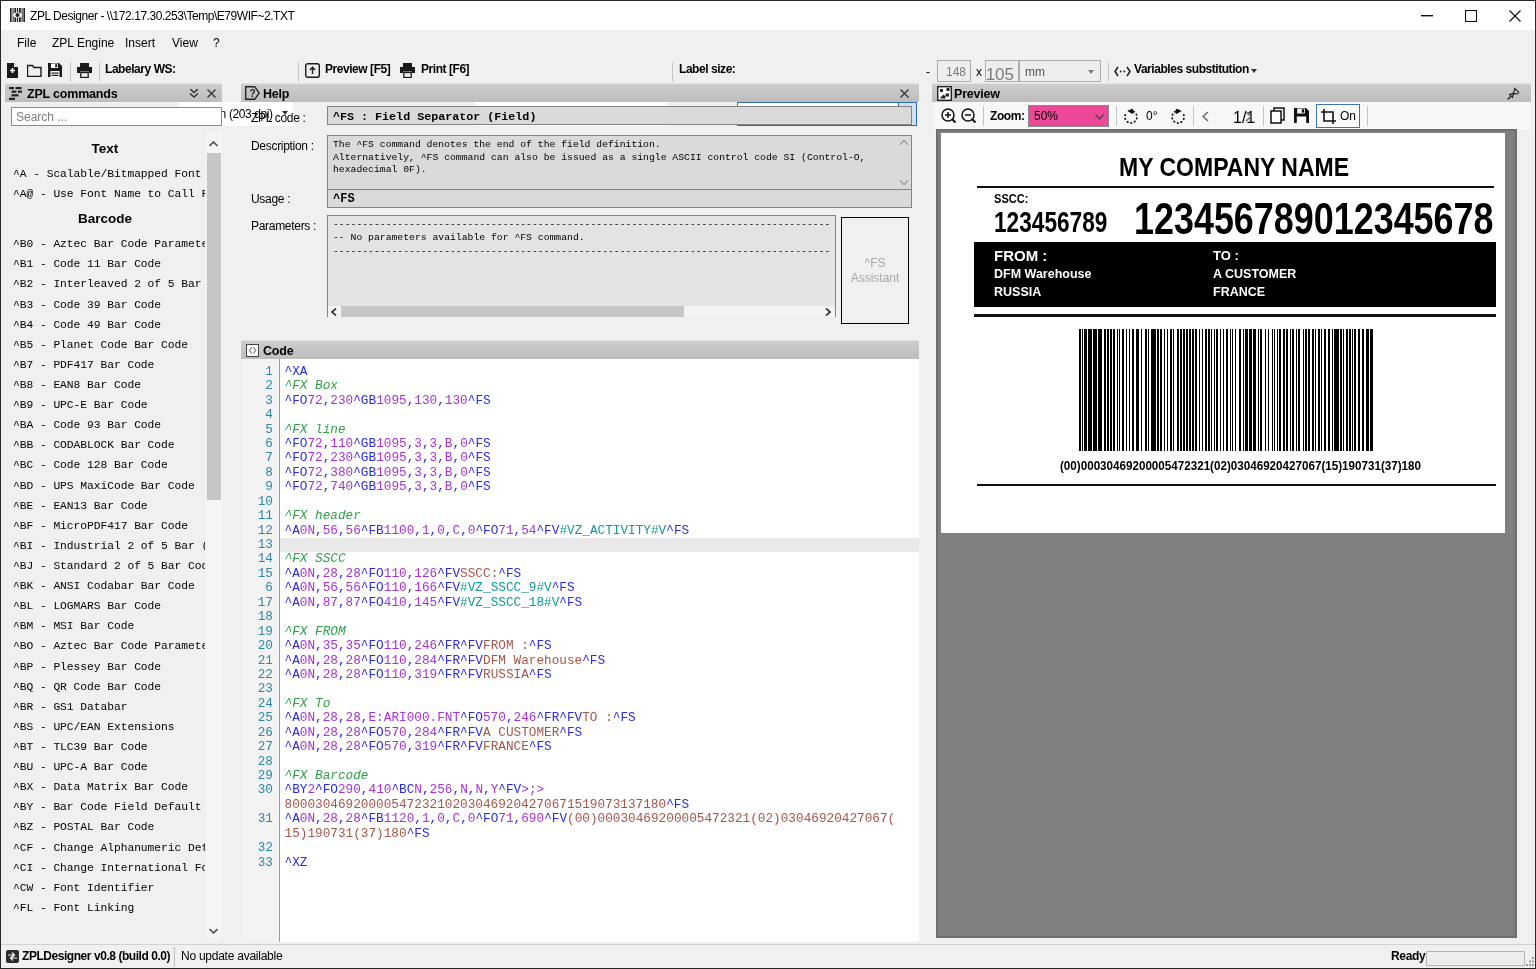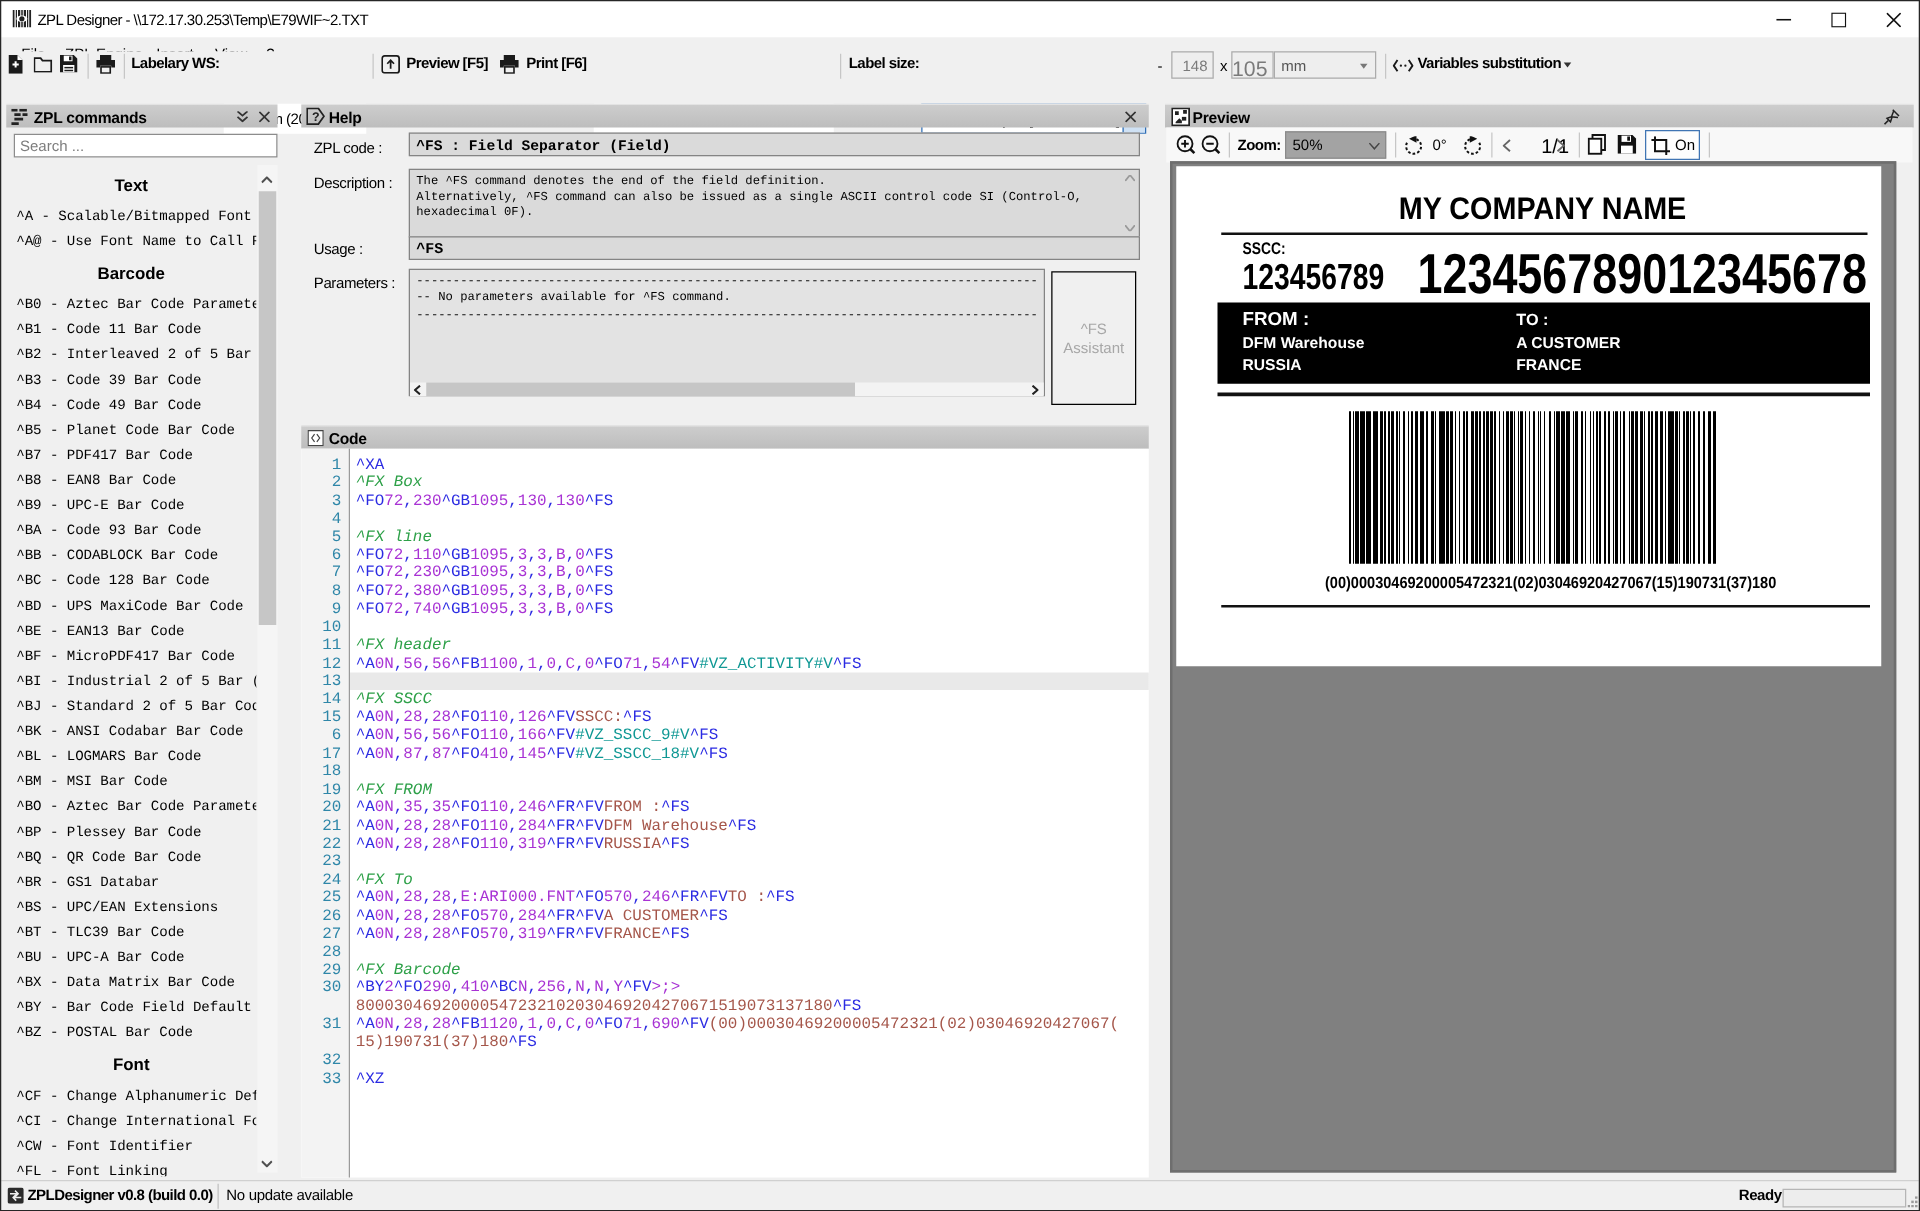--- a/index.html
+++ b/index.html
@@ -6,21 +6,21 @@
 .abs{position:absolute;}
 
 #frame{position:absolute;left:0;top:0;width:1536px;height:969px;border:1px solid #262626;pointer-events:none;z-index:99;}
 
 #title{position:absolute;left:1px;top:1px;width:1534px;height:29px;background:#fff;}
 #title .t{position:absolute;left:29px;top:8px;font-size:12px;color:#000;letter-spacing:-0.45px;}
 
 #menu{position:absolute;left:1px;top:30px;width:1534px;height:25px;background:#f0f0f0;font-size:12px;}
 #menu span{position:absolute;top:6px;}
 
-#tbar{position:absolute;left:1px;top:41px;width:1379px;height:26px;background:#f0f0f0;font-size:12px;}
+#tbar{position:absolute;left:1px;top:60px;width:1379px;height:26px;background:#f0f0f0;font-size:12px;}
 .tsep{position:absolute;top:2px;width:1px;height:20px;background:#c6c6c6;}
 .tlabel{position:absolute;top:2px;font-weight:bold;font-size:12px;letter-spacing:-0.45px;}
 .tcombo{position:absolute;top:-1px;height:24px;background:#fff;margin-top:43px;}
 .tcombo .tx{position:absolute;left:6px;top:5px;font-size:12px;letter-spacing:-0.4px;}
 .dna{position:absolute;width:0;height:0;border-left:3.5px solid transparent;border-right:3.5px solid transparent;border-top:4px solid #333;}
 
 .phdr{position:absolute;height:19px;background:linear-gradient(#cdcdcd,#bdbdbd);border-top:1px solid #e3e3e3;}
 .phdr .cap{position:absolute;left:22px;top:2.5px;font-size:12.5px;font-weight:bold;letter-spacing:-0.2px;}
 
 #search{position:absolute;left:11px;top:107px;width:211px;height:19px;background:#fff;border:1px solid #8c8c8c;font-size:12px;color:#7d7d7d;padding:2px 4px;}
@@ -212,21 +212,20 @@
 <div class="li">^BO - Aztec Bar Code Paramete</div>
 <div class="li">^BP - Plessey Bar Code</div>
 <div class="li">^BQ - QR Code Bar Code</div>
 <div class="li">^BR - GS1 Databar</div>
 <div class="li">^BS - UPC/EAN Extensions</div>
 <div class="li">^BT - TLC39 Bar Code</div>
 <div class="li">^BU - UPC-A Bar Code</div>
 <div class="li">^BX - Data Matrix Bar Code</div>
 <div class="li">^BY - Bar Code Field Default</div>
 <div class="li">^BZ - POSTAL Bar Code</div>
-<div class="lh">Font</div>
 <div class="li">^CF - Change Alphanumeric Def</div>
 <div class="li">^CI - Change International Fo</div>
 <div class="li">^CW - Font Identifier</div>
 <div class="li">^FL - Font Linking</div>
 </div>
 <div class="sb" style="left:206px;top:132px;width:16px;height:806px;"></div>
 <svg class="abs" style="left:209px;top:141px" width="9" height="6" viewBox="0 0 9 6">
     <path d="M0.5 5 L4.5 1 L8.5 5" fill="none" stroke="#505050" stroke-width="1.6"></path>
   </svg>
 <div class="sbthumb" style="left:207px;top:153px;width:14px;height:347px;"></div>
@@ -351,21 +350,21 @@
       <path d="M4 7 h6 M7 4 v6" stroke="#111" stroke-width="1.5"></path>
       <path d="M11.2 11.2 L14.5 14.5" stroke="#111" stroke-width="2"></path>
     </svg>
  <svg class="abs" style="left:28px;top:6px" width="16" height="16" viewBox="0 0 16 16">
       <circle cx="7" cy="7" r="6" fill="none" stroke="#111" stroke-width="1.5"></circle>
       <path d="M4 7 h6" stroke="#111" stroke-width="1.5"></path>
       <path d="M11.2 11.2 L14.5 14.5" stroke="#111" stroke-width="2"></path>
     </svg>
  <div class="tsep" style="left:50px;top:4px"></div>
  <span style="position:absolute;left:57px;top:7px;font-weight:bold;font-size:12px;letter-spacing:-0.4px;">Zoom:</span>
- <div class="abs" style="left:95px;top:3px;width:81px;height:22px;background:#a3a3a3;border:1px solid #8a8a8a;">
+ <div class="abs" style="left:95px;top:3px;width:81px;height:22px;background:#ec4899;border:1px solid #8a8a8a;">
    <span style="position:absolute;left:5px;top:3px;font-size:12px;">50%</span>
    <svg class="abs" style="left:66px;top:8px" width="9" height="6" viewBox="0 0 9 6">
         <path d="M0.5 0.5 L4.5 5 L8.5 0.5" fill="none" stroke="#444" stroke-width="1.2"></path>
       </svg>
  </div>
  <div class="tsep" style="left:183px;top:4px"></div>
  <svg class="abs" style="left:190px;top:7px" width="16" height="16" viewBox="0 0 16 16">
       <g fill="none" stroke="#111" stroke-width="1.6" stroke-dasharray="2.1 1.7">
         <path d="M2.6 5.2 A6 6 0 1 0 8 2"></path>
       </g>

